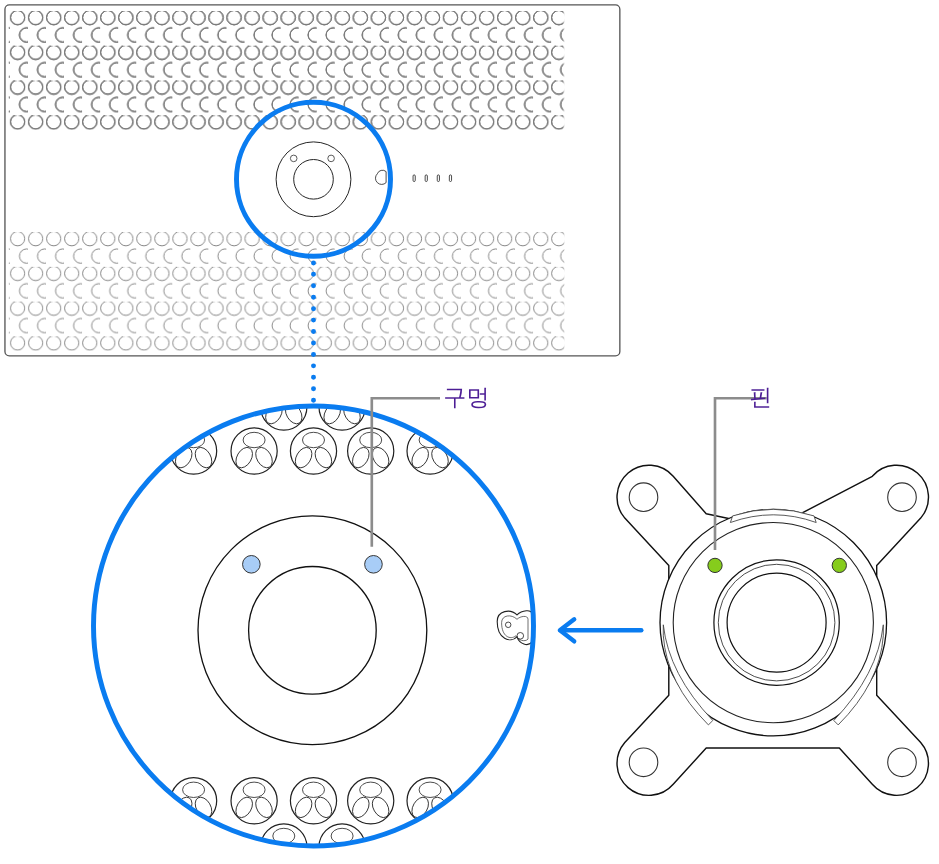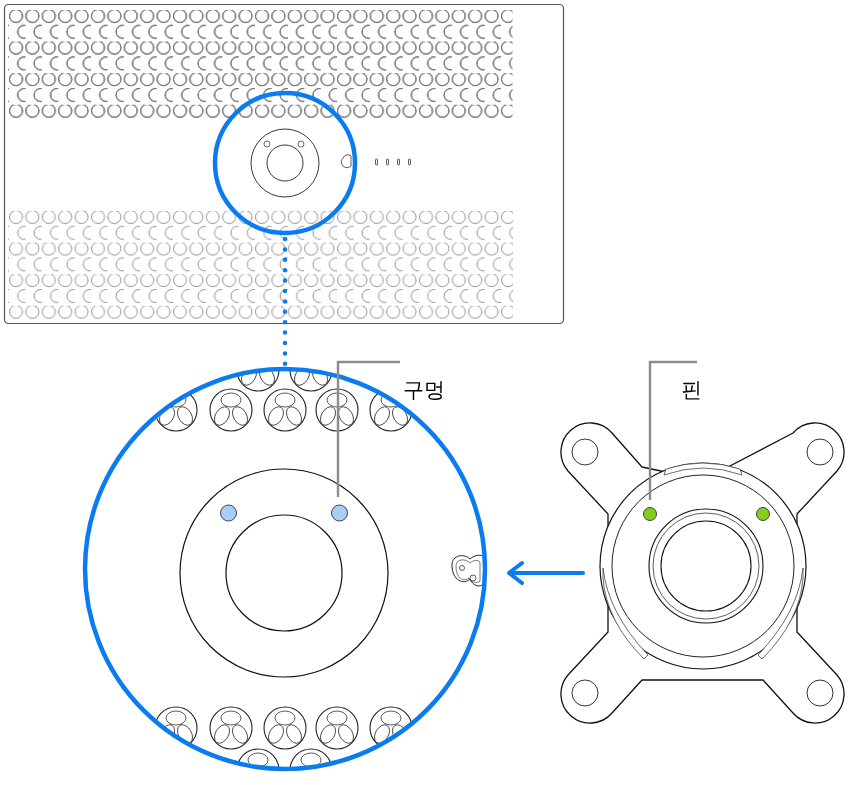--- a/index.html
+++ b/index.html
@@ -1,18 +1,18 @@
 <!DOCTYPE html>
 <html><head>
 <meta charset="utf-8">
 <style>
   html,body{margin:0;padding:0;background:#ffffff;}
   body{width:854px;height:785px;position:relative;overflow:hidden;font-family:"DejaVu Sans","Liberation Sans",sans-serif;}
   svg{position:absolute;left:0;top:0;}
-  .label{position:absolute;font-size:21px;color:#000000;line-height:1;white-space:nowrap;margin-top:29px;}
+  .label{position:absolute;font-size:21px;color:#4c1d95;line-height:1;white-space:nowrap;}
 </style>
 </head>
 <body>
 
 <svg width="854" height="785" viewBox="0 0 854 785">
   <defs>
     <pattern id="grillA" x="9" y="10" width="16.4" height="31.6" patternUnits="userSpaceOnUse">
       <circle cx="7" cy="6" r="6.5" fill="none" stroke="#777" stroke-width="0.8"></circle>
       <circle cx="15.2" cy="21.8" r="6.5" fill="none" stroke="#777" stroke-width="0.8"></circle>
     </pattern>

